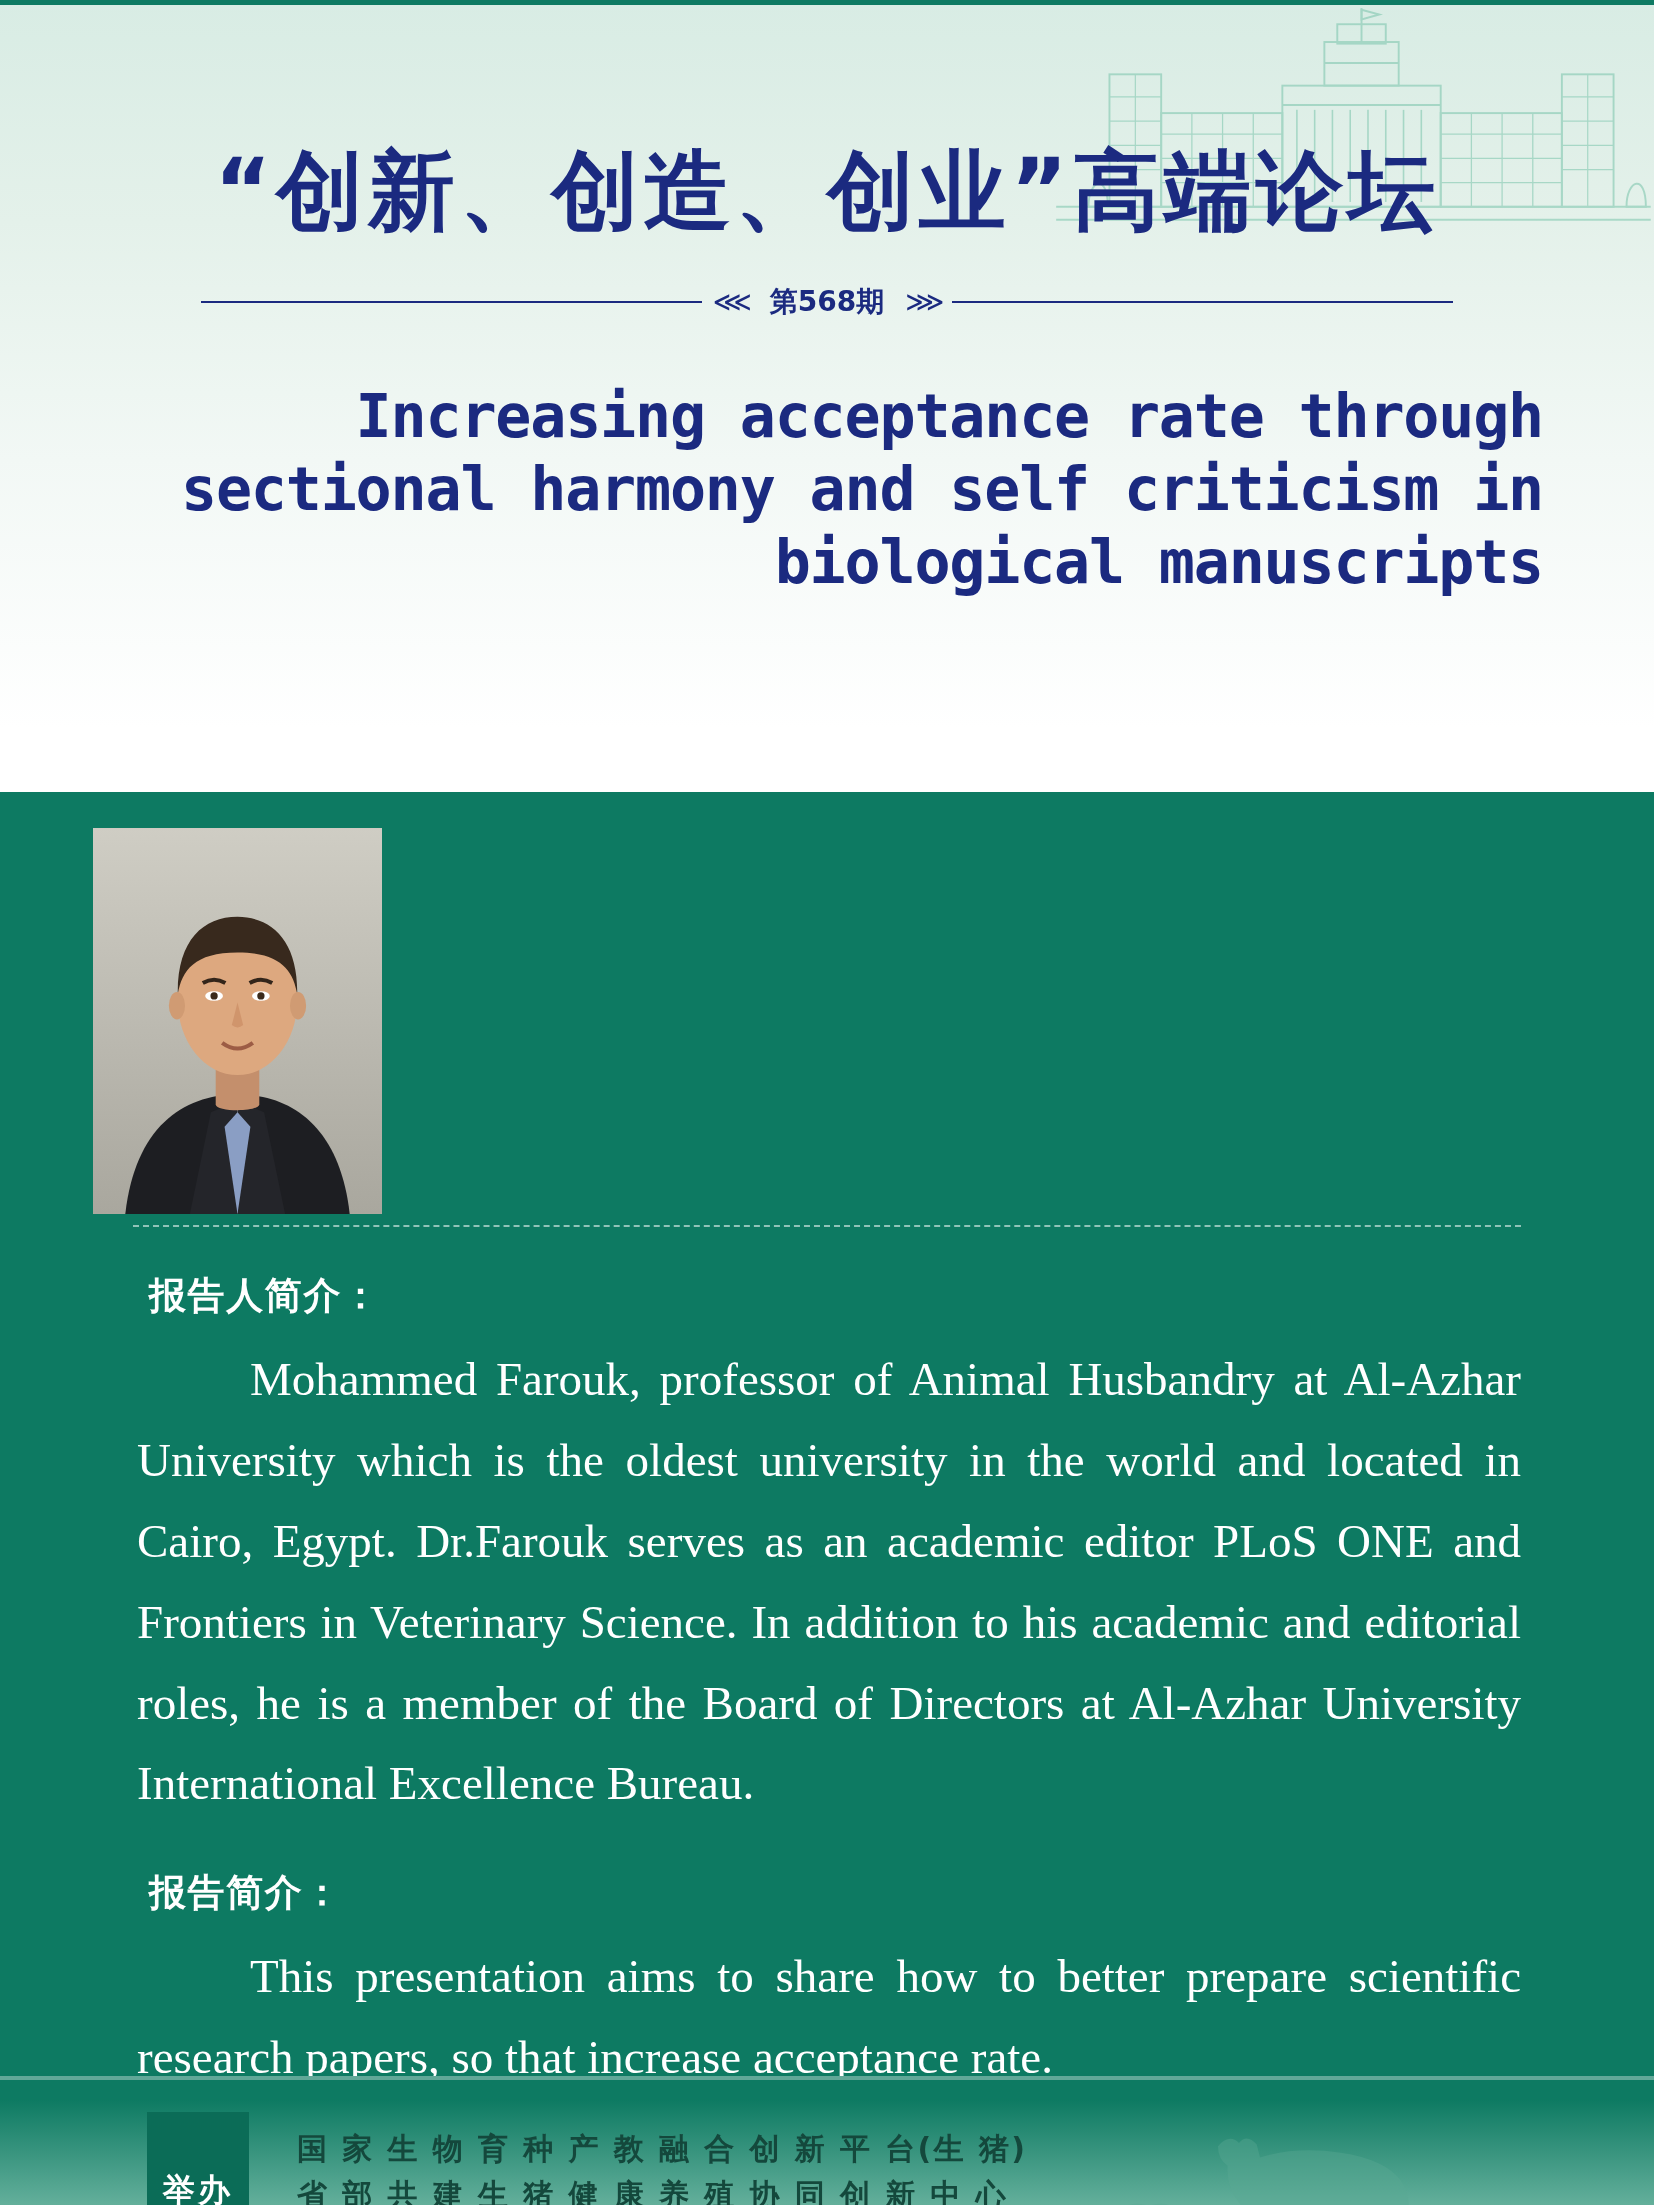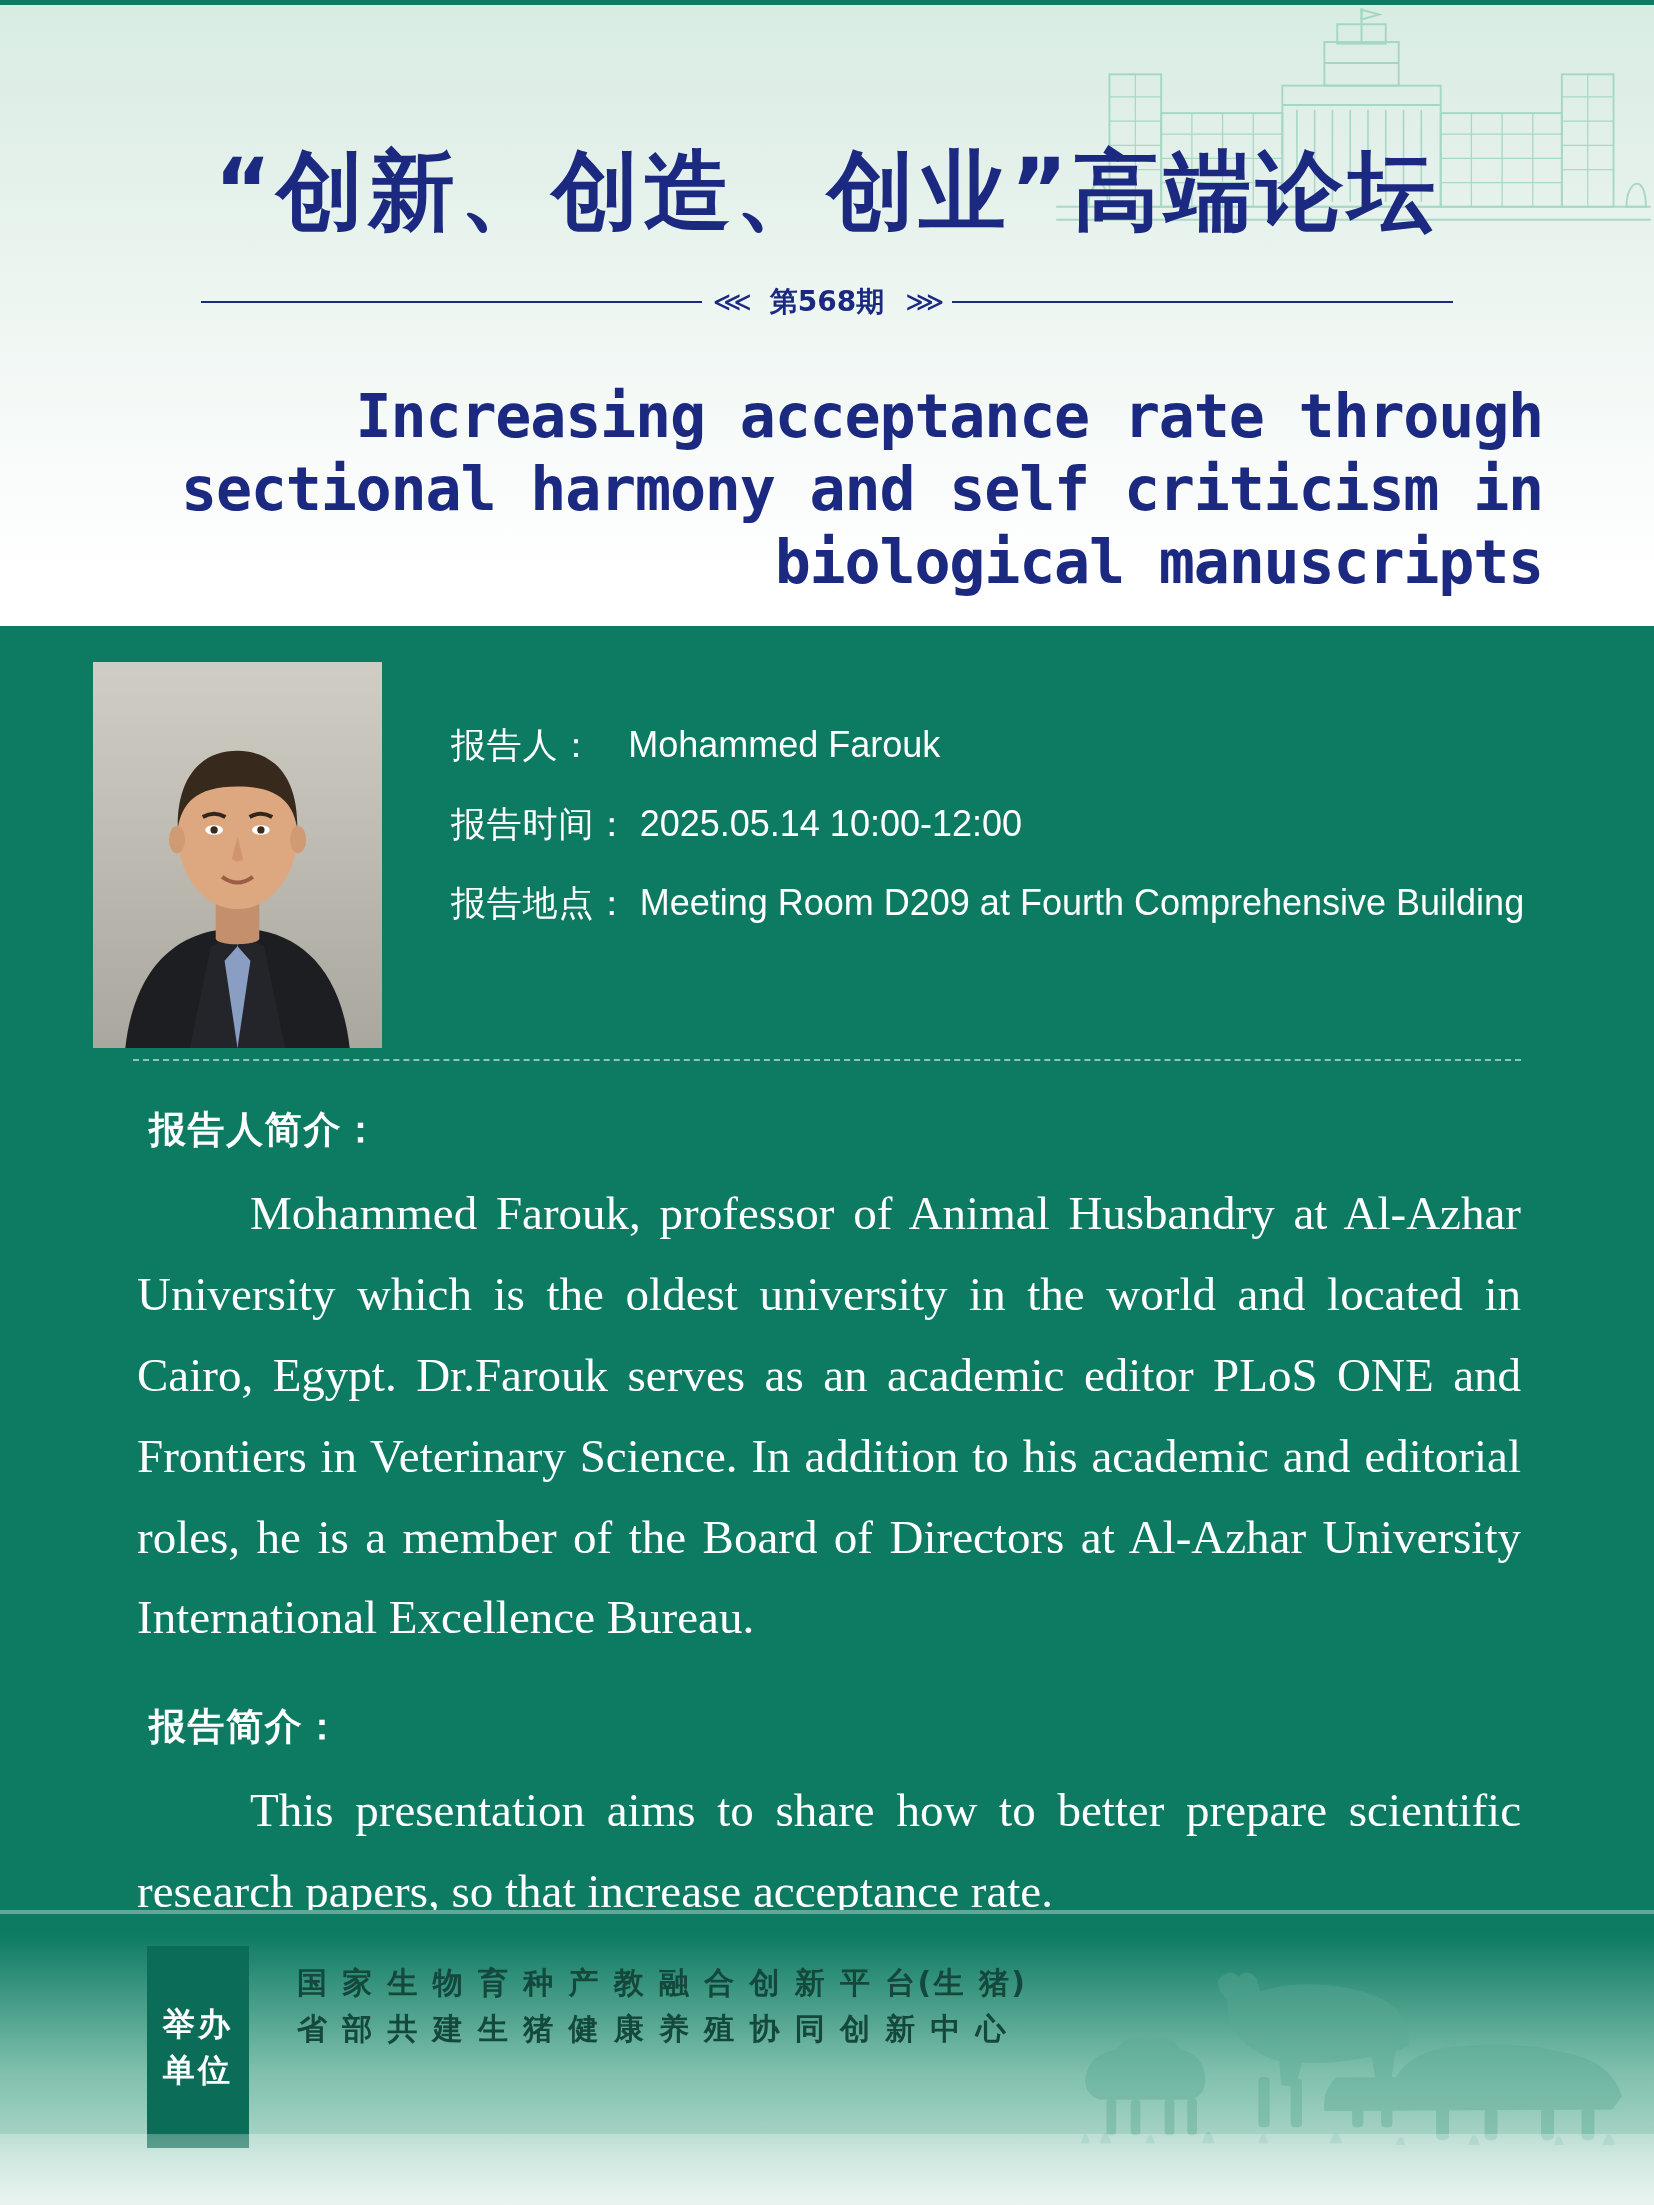--- a/index.html
+++ b/index.html
@@ -15,21 +15,21 @@
   .poster {
     position: relative;
     width: 1654px;
     height: 2205px;
     overflow: hidden;
   }
 
   
   .top {
     position: relative;
-    height: 626px;
+    height: 792px;
     background: linear-gradient(to bottom, #d8ece4 0%, #e4f1ea 28%, #f2f8f5 58%, #ffffff 92%);
     overflow: hidden;
   }
   .top-line {
     position: absolute;
     left: 0; top: 0; width: 100%; height: 4.8px;
     background: #0e7a63;
   }
   
   .building {
@@ -349,34 +349,20 @@
           <circle cx="208" cy="208" r="4.5" fill="#3b2a1b"></circle>
 
           <path d="M136 192 q14 -8 28 0" stroke="#33251a" stroke-width="5" fill="none"></path>
           <path d="M194 192 q14 -8 28 0" stroke="#33251a" stroke-width="5" fill="none"></path>
 
           <path d="M179 216 l-7 28 q7 6 14 0 z" fill="#cd9068" opacity="0.8"></path>
           <path d="M160 266 q19 14 38 0" stroke="#9c5c45" stroke-width="5" fill="none"></path>
         </svg>
       </div>
 
-      <div class="meta">
-        <div class="meta-row name">
-          <span class="meta-label">报告人：</span>
-          <span class="meta-value">Mohammed Farouk</span>
-        </div>
-        <div class="meta-row">
-          <span class="meta-label">报告时间：</span>
-          <span class="meta-value">2025.05.14 10:00-12:00</span>
-        </div>
-        <div class="meta-row">
-          <span class="meta-label">报告地点：</span>
-          <span class="meta-value">Meeting Room D209 at Fourth Comprehensive Building</span>
-        </div>
-      </div>
     </div>
 
     <div class="dash-sep"></div>
 
     <div class="section-head">报告人简介：</div>
     <div class="para">Mohammed Farouk, professor of Animal Husbandry at Al-Azhar University which is the oldest university in the world and located in Cairo, Egypt. Dr.Farouk serves as an academic editor PLoS ONE and Frontiers in Veterinary Science. In addition to his academic and editorial roles, he is a member of the Board of Directors at Al-Azhar University International Excellence Bureau.</div>
 
     <div class="section-head">报告简介：</div>
     <div class="para">This presentation aims to share how to better prepare scientific research papers, so that increase acceptance rate.</div>
   </div>

